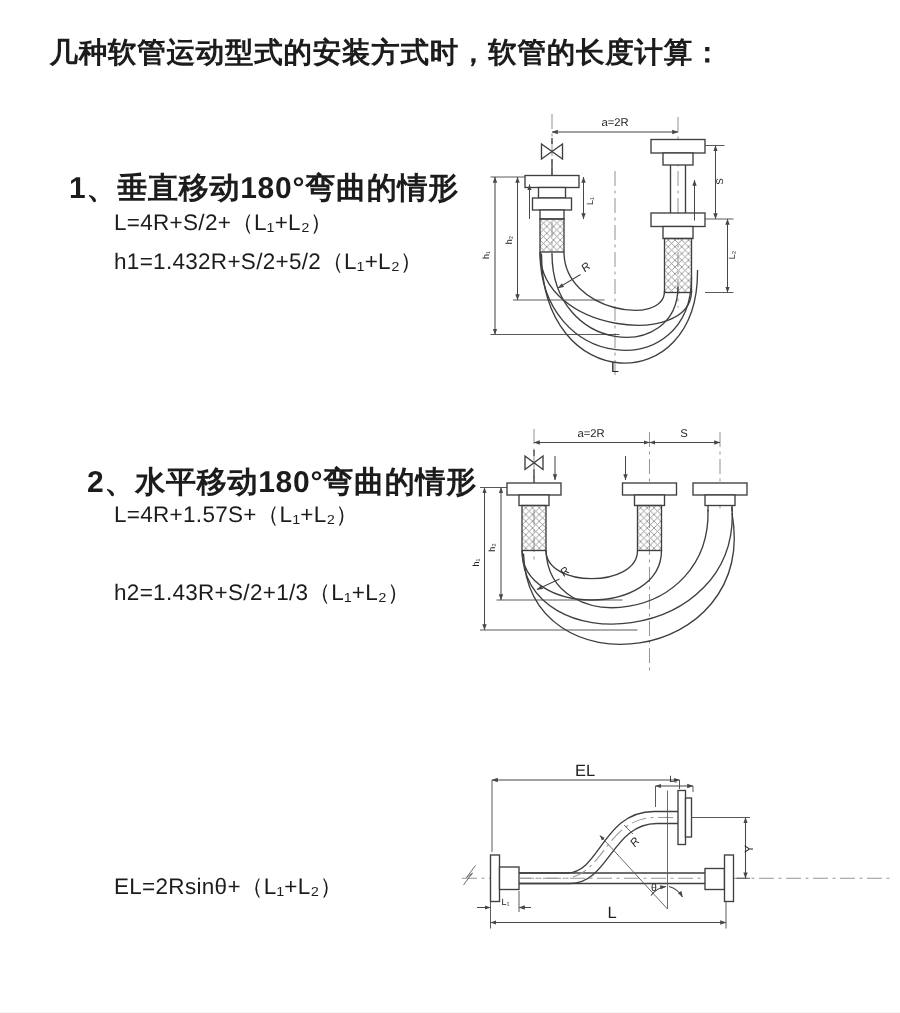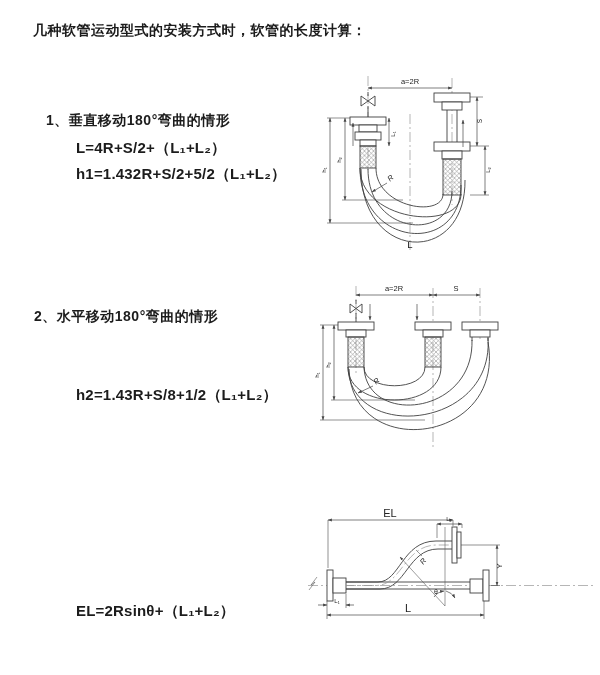--- a/index.html
+++ b/index.html
@@ -2,23 +2,23 @@
 <html><head>
 <meta charset="utf-8">
 <style>
   html,body{margin:0;padding:0;background:#ffffff;}
   .page{
     position:relative;width:600px;height:675px;background:#ffffff;
     font-family:"Liberation Sans","DejaVu Sans",sans-serif;color:#1c1c1c;
     overflow:hidden;border-bottom:2px solid #ececec;
   }
   .abs{position:absolute;white-space:nowrap;}
-  .title{left:33px;top:22px;font-size:14px;font-weight:600;letter-spacing:.5px;}
-  .heading{font-size:14px;font-weight:600;letter-spacing:.5px;}
-  .formula{font-size:15px;font-weight:700;letter-spacing:.2px;}
+  .title{left:33px;top:22px;font-size:19px;font-weight:600;letter-spacing:.5px;}
+  .heading{font-size:20px;font-weight:600;letter-spacing:.5px;}
+  .formula{font-size:15px;font-weight:400;letter-spacing:.2px;}
   svg{position:absolute;overflow:visible;}
   svg text{font-family:"Liberation Sans","DejaVu Sans",sans-serif;fill:#222;}
   .draw{stroke:#3f3f3f;stroke-width:0.9;fill:none;}
   .fit{stroke:#3f3f3f;stroke-width:0.9;fill:#ffffff;}
   .braidbox{stroke:#3f3f3f;stroke-width:0.9;fill:url(#braid);}
   .dim{stroke:#474747;stroke-width:0.7;fill:none;}
   .ext{stroke:#474747;stroke-width:0.6;fill:none;}
   .cl{stroke:#979797;stroke-width:0.7;fill:none;stroke-dasharray:10 3 2 3;}
   .thin{stroke:#5a5a5a;stroke-width:0.6;fill:none;}
 </style>
@@ -26,24 +26,25 @@
 <body>
 
 <div class="page">
 
   <div class="abs title">几种软管运动型式的安装方式时，软管的长度计算：</div>
 
   <div class="abs heading" style="left:46px;top:112px">1、垂直移动180°弯曲的情形</div>
   <div class="abs formula" style="left:76px;top:139px">L=4R+S/2+（L₁+L₂）</div>
   <div class="abs formula" style="left:76px;top:165px">h1=1.432R+S/2+5/2（L₁+L₂）</div>
 
-  <div class="abs heading" style="left:34px;top:308px">2、水平移动180°弯曲的情形</div>
-  <div class="abs formula" style="left:76px;top:386px">h2=1.43R+S/8+1/2（L₁+L₂）</div>
-
-  <div class="abs formula" style="left:76px;top:602px">EL=2Rsinθ+（L₁+L₂）</div>
+  <div class="abs heading" style="left:58px;top:308px">2、水平移动180°弯曲的情形</div>
+  <div class="abs formula" style="left:76px;top:334px">L=4R+1.57S+（L₁+L₂）</div>
+  <div class="abs formula" style="left:76px;top:386px">h2=1.43R+S/2+1/3（L₁+L₂）</div>
+
+  <div class="abs formula" style="left:76px;top:582px">EL=2Rsinθ+（L₁+L₂）</div>
 
   <svg style="left:315px;top:70px" width="275" height="195" viewBox="0 0 275 195">
     <defs>
       <pattern id="braid" patternUnits="userSpaceOnUse" width="4.5" height="4.5">
         <path d="M0,4.5 L4.5,0 M0,0 L4.5,4.5" stroke="#8a8a8a" stroke-width="0.55"></path>
       </pattern>
       <marker id="arr" viewBox="0 0 10 10" refX="8.5" refY="5" markerWidth="6.5" markerHeight="6.5" orient="auto-start-reverse">
         <path d="M0,1.8 L9,5 L0,8.2 Z" fill="#474747"></path>
       </marker>
     </defs>

